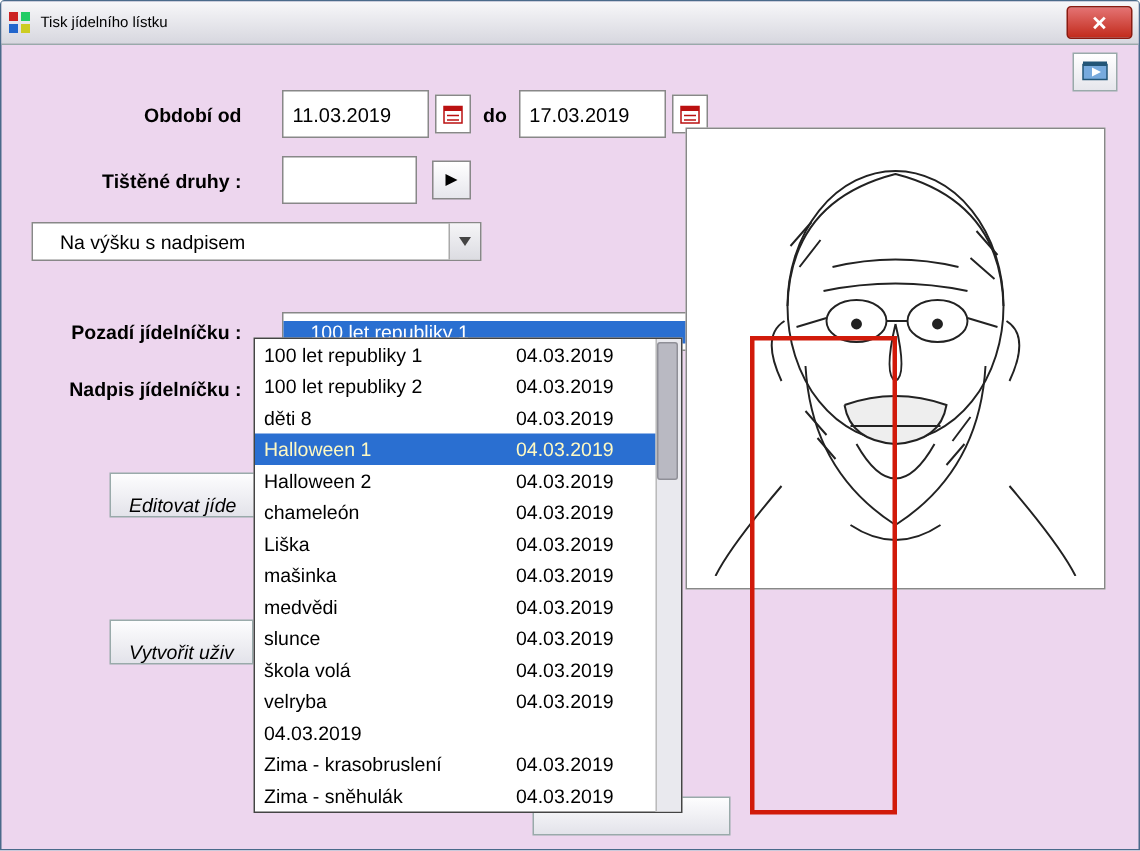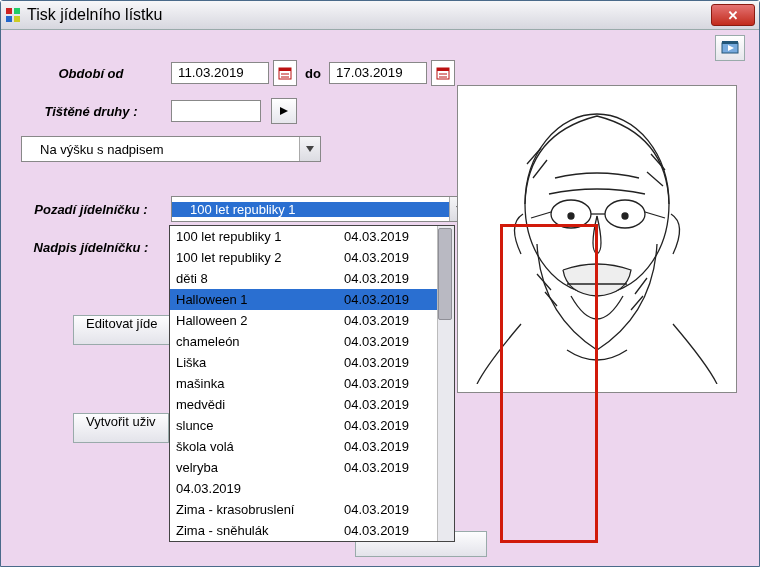--- a/index.html
+++ b/index.html
@@ -1,49 +1,49 @@
 <!DOCTYPE html>
 <html><head>
 <meta charset="utf-8">
 <style>
   html,body{margin:0;padding:0;font-family:Tahoma,Arial,sans-serif;font-size:13px;color:#000;}
   body{background:#fff;}
   .window{width:760px;height:567px;border:1px solid #4a6a8a;border-radius:3px 3px 0 0;background:#edd6ee;position:relative;box-sizing:border-box;}
   .titlebar{height:28px;background:linear-gradient(#f7f7f9,#d7d7df);border-bottom:1px solid #9aa;display:flex;align-items:center;padding:0 4px;}
   .titlebar .appicon{width:16px;height:16px;margin-right:6px;}
-  .titlebar .title{flex:1;font-size:16px;}
+  .titlebar .title{flex:1;font-size:10px;}
   .close-btn{width:42px;height:20px;border-radius:3px;background:linear-gradient(#e47373,#c22b1c);border:1px solid #8a1a10;display:flex;align-items:center;justify-content:center;cursor:pointer;}
   .close-btn span{color:#fff;font-weight:bold;font-size:13px;line-height:1;}
   .help-btn{position:absolute;top:34px;right:14px;width:28px;height:24px;border:1px solid #9aa;background:linear-gradient(#fff,#e6e6ec);display:flex;align-items:center;justify-content:center;cursor:pointer;}
   .content{padding:16px 20px 10px 20px;position:relative;}
   .row{display:flex;align-items:center;margin-bottom:12px;}
-  .lbl{width:140px;text-align:center;padding-right:10px;font-weight:bold;font-style:italic;}
-  .inp{border:1px solid #888;background:#fff;height:22px;line-height:24px;padding:0 6px;box-sizing:border-box;}
+  .lbl{width:140px;text-align:right;padding-right:27px;font-weight:bold;}
+  .inp{border:1px solid #888;background:#fff;height:32px;line-height:24px;padding:0 6px;box-sizing:border-box;}
   .date{width:98px;}
   .calbtn{width:22px;height:24px;border:1px solid #888;background:#fff;margin:0 8px 0 4px;display:flex;align-items:center;justify-content:center;cursor:pointer;}
   .calbtn svg{display:block;}
   .do{margin-right:8px;font-weight:bold;}
   .playbtn{width:24px;height:24px;border:1px solid #888;background:linear-gradient(#fff,#e6e6ec);margin-left:10px;display:flex;align-items:center;justify-content:center;cursor:pointer;}
   .select{display:flex;align-items:center;border:1px solid #888;background:#fff;height:26px;box-sizing:border-box;width:300px;}
   .select .txt{flex:1;padding:0 18px;overflow:hidden;white-space:nowrap;}
   .select .arrow{width:20px;height:100%;background:linear-gradient(#f5f5f7,#dcdce2);border-left:1px solid #aaa;display:flex;align-items:center;justify-content:center;}
   .select.sel-bg .txt{background:#2a6fd1;color:#fff;}
-  .btn{border:1px solid #9aa;background:linear-gradient(#fdfdfe,#e3e3ea);height:28px;padding:0 12px;display:inline-flex;align-items:flex-start;cursor:pointer;position:absolute;}
+  .btn{border:1px solid #9aa;background:linear-gradient(#fdfdfe,#e3e3ea);height:28px;padding:0 12px;display:inline-flex;align-items:flex-end;cursor:pointer;position:absolute;font-style:italic;}
   .btn1{left:72px;top:314px;}
   .btn2{left:72px;top:412px;}
   .btn3{left:354px;top:530px;width:130px;height:24px;padding:0;}
   .image-frame{position:absolute;right:22px;top:84px;width:278px;height:306px;background:#fff;border:1px solid #888;display:flex;align-items:center;justify-content:center;}
   .dropdown{position:absolute;left:168px;top:224px;width:286px;background:#fff;border:1px solid #444;box-sizing:border-box;}
   .dropdown .scroll{position:absolute;right:0;top:0;bottom:0;width:16px;background:#e9e9ee;border-left:1px solid #bbb;}
   .dropdown .thumb{position:absolute;right:2px;top:2px;width:12px;height:90px;background:#b9b9c2;border:1px solid #8f8f97;border-radius:2px;}
   .dropdown .list{max-height:320px;overflow:hidden;}
   .dropdown .item{display:flex;height:21px;line-height:21px;padding:0 18px 0 6px;}
   .dropdown .item .nm{flex:1;white-space:nowrap;overflow:hidden;}
   .dropdown .item .dt{width:92px;text-align:left;}
-  .dropdown .item.sel{background:#2a6fd1;color:#000000;}
+  .dropdown .item.sel{background:#2a6fd1;color:#fef9c3;}
   .red-frame{position:absolute;left:330px;top:-2px;width:98px;border:3px solid #d11a0a;pointer-events:none;box-sizing:border-box;}
 </style>
 </head>
 <body>
 
 <div class="window">
 
   <div class="titlebar">
     <span class="appicon">
       <svg width="16" height="16" viewBox="0 0 16 16">

